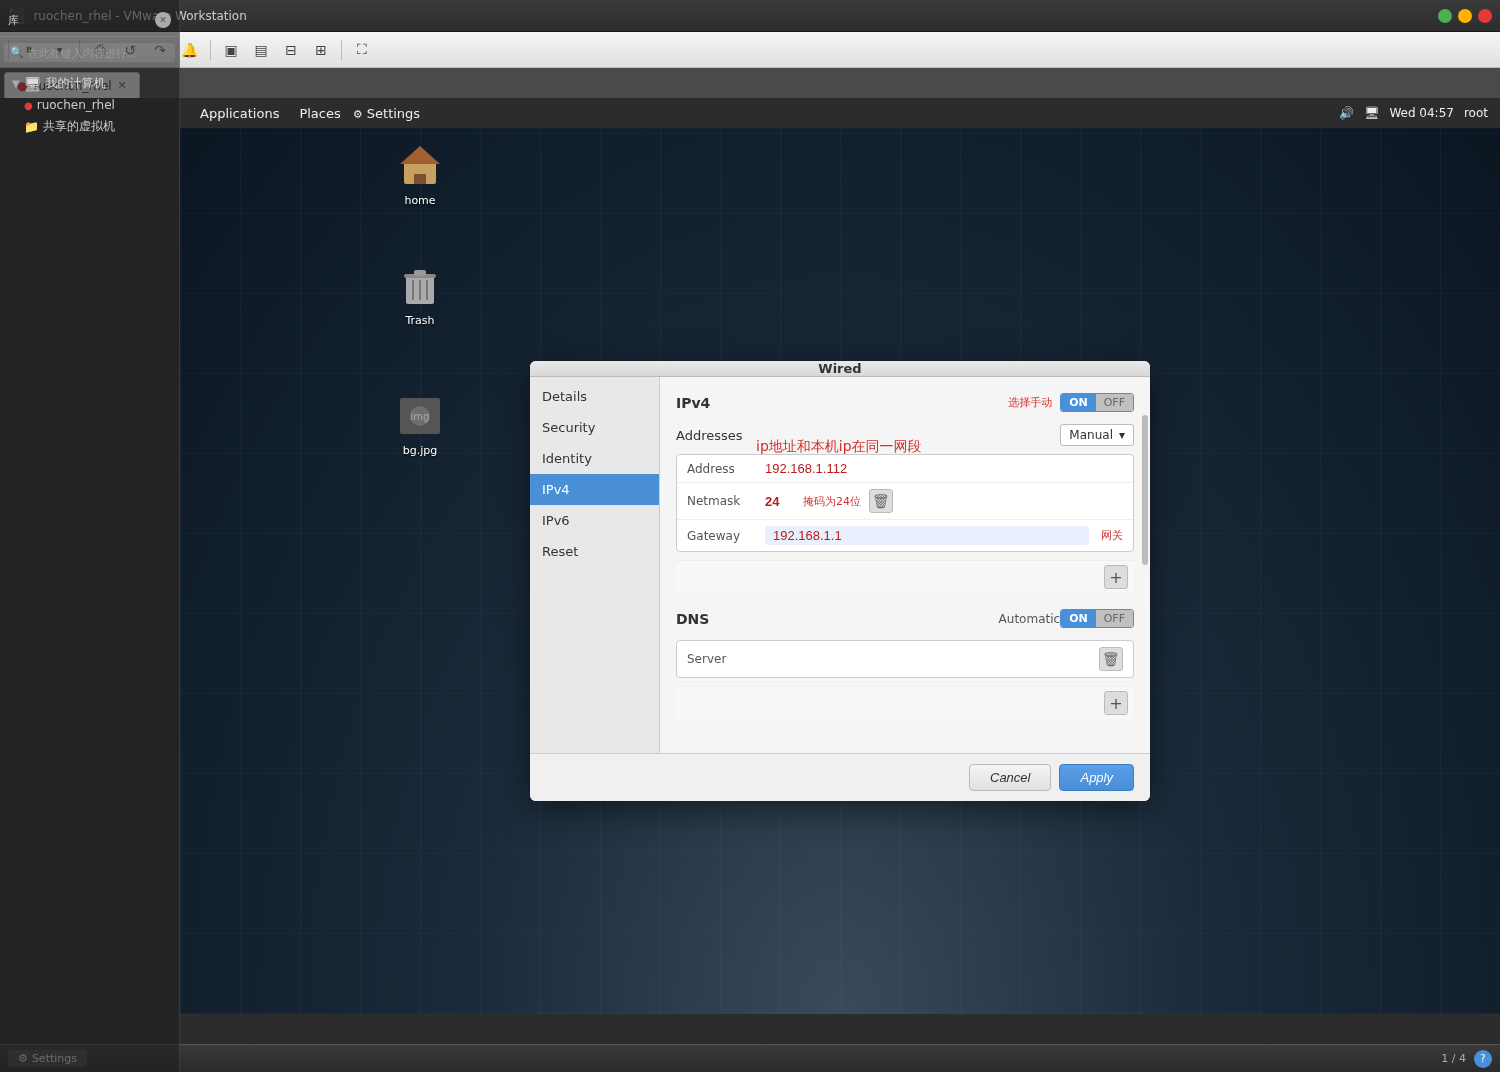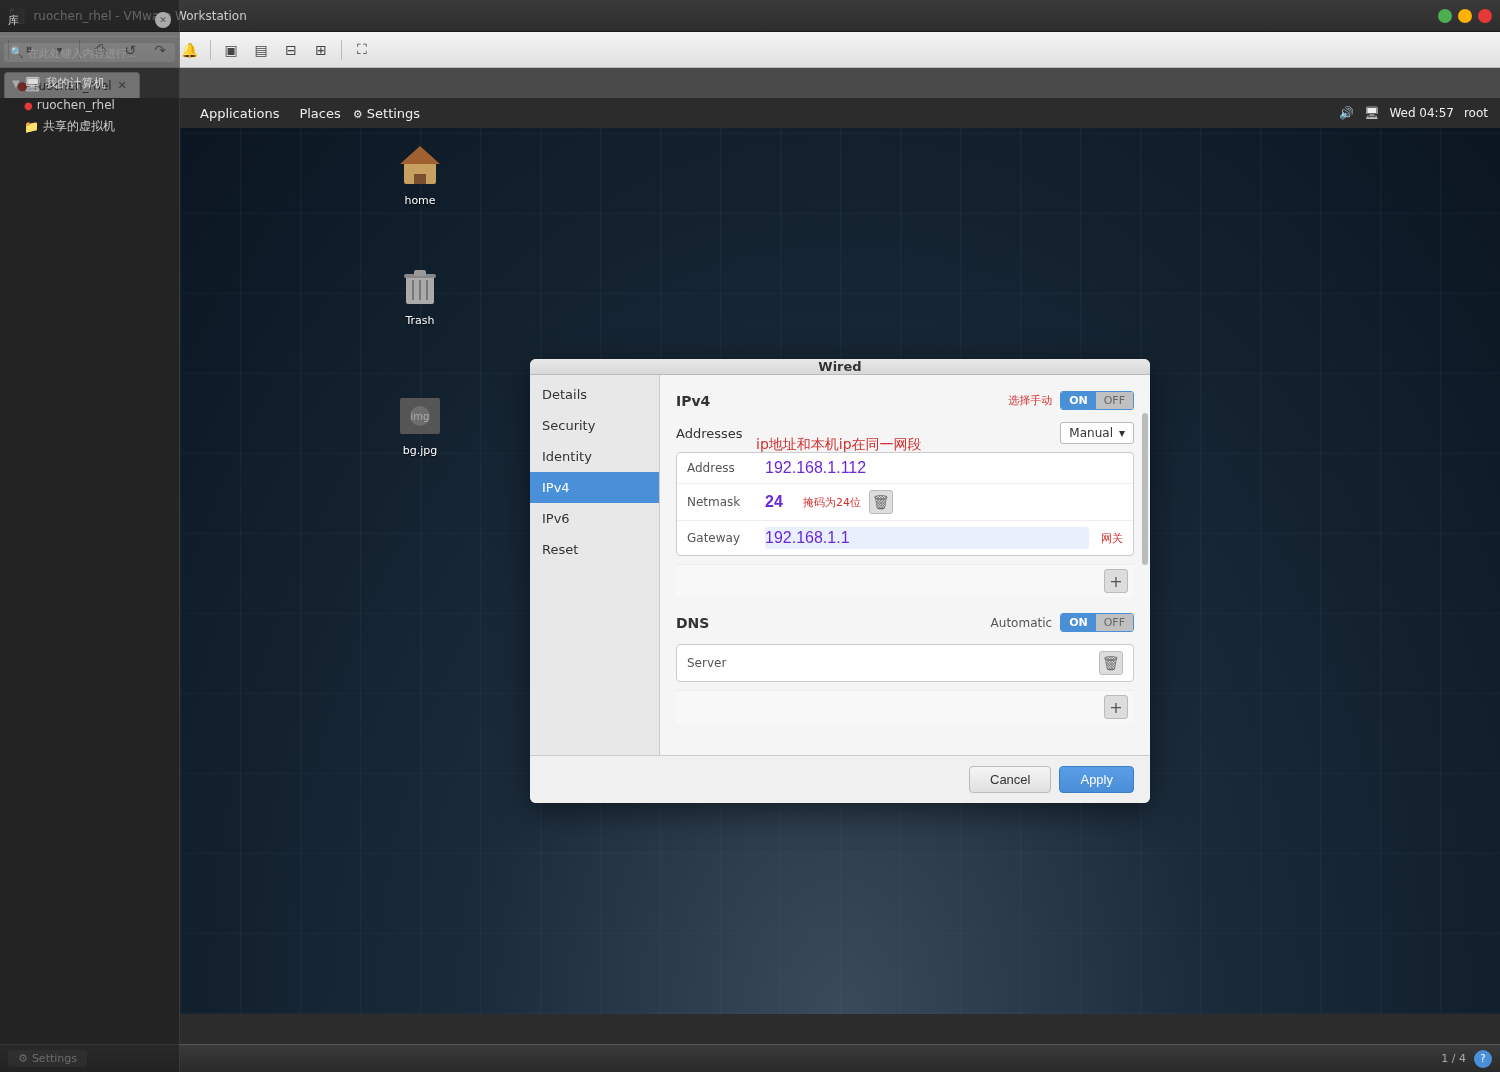--- a/index.html
+++ b/index.html
@@ -338,28 +338,28 @@
     .form-label {
       width: 70px;
       font-size: 12px;
       color: #555;
       flex-shrink: 0;
     }
     .form-input {
       flex: 1;
       border: none;
       outline: none;
-      font-size: 16px;
-      color: #6d28d9;
+      font-size: 13px;
+      color: #b91c1c;
       background: transparent;
     }
     .form-input.highlighted {
       background: #e8f0fe;
       border-radius: 3px;
-      padding: 2px 0;
+      padding: 2px 8px;
     }
     .form-delete-btn {
       width: 24px; height: 24px;
       display: flex; align-items: center; justify-content: center;
       background: #ddd;
       border: 1px solid #bbb;
       border-radius: 3px;
       cursor: pointer;
       font-size: 14px;
       color: #666;
@@ -392,20 +392,21 @@
       background: #f0f0f0;
     }
     .btn {
       padding: 5px 20px;
       border-radius: 4px;
       border: 1px solid #bbb;
       font-size: 13px;
       cursor: pointer;
       background: linear-gradient(to bottom, #f5f5f5, #e0e0e0);
       color: #333;
+      font-style: italic;
     }
     .btn-primary {
       background: linear-gradient(to bottom, #5a9ee8, #4a8ed8);
       color: white;
       border-color: #3a7ec8;
     }
 
     
     .taskbar {
       height: 28px;
@@ -645,21 +646,21 @@
                 </div>
               </div>
               <div class="form-add-row">
                 <div class="form-add-btn">+</div>
               </div>
             </div>
 
             <div class="subsection">
               <div class="section-header">
                 <span class="section-title">DNS</span>
-                <div style="display:flex; align-items:center; gap:8px;">
+                <div style="display:flex; align-items:center; ">
                   <span style="font-size:12px; color:#555;">Automatic</span>
                   <div class="toggle-btn">
                     <span class="toggle-on">ON</span>
                     <span class="toggle-off">OFF</span>
                   </div>
                 </div>
               </div>
 
               <div class="form-section">
                 <div class="form-row">

